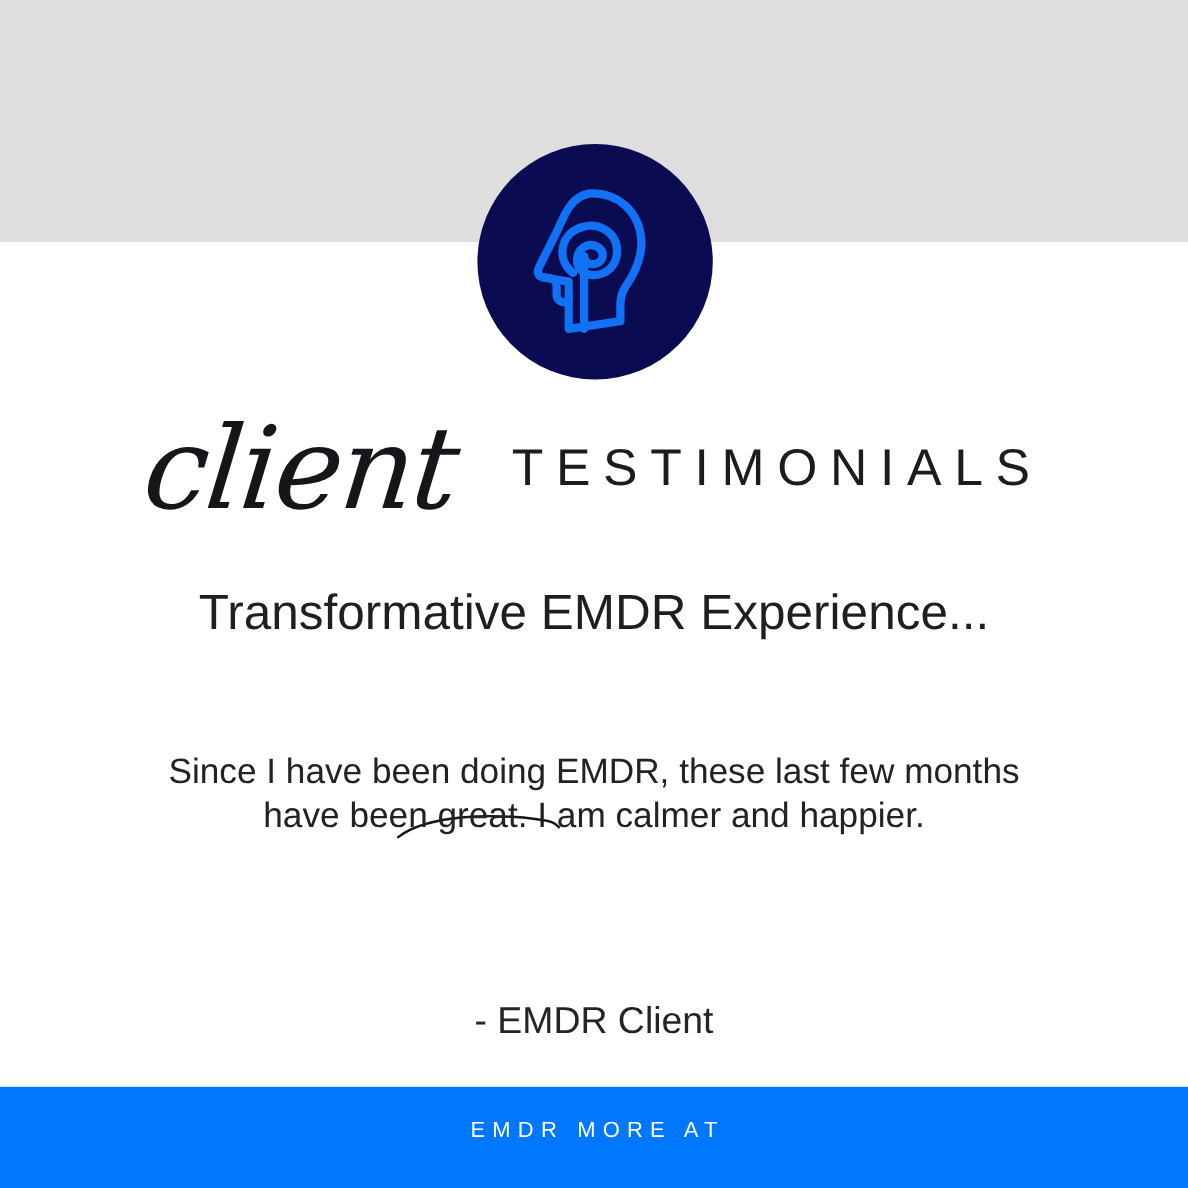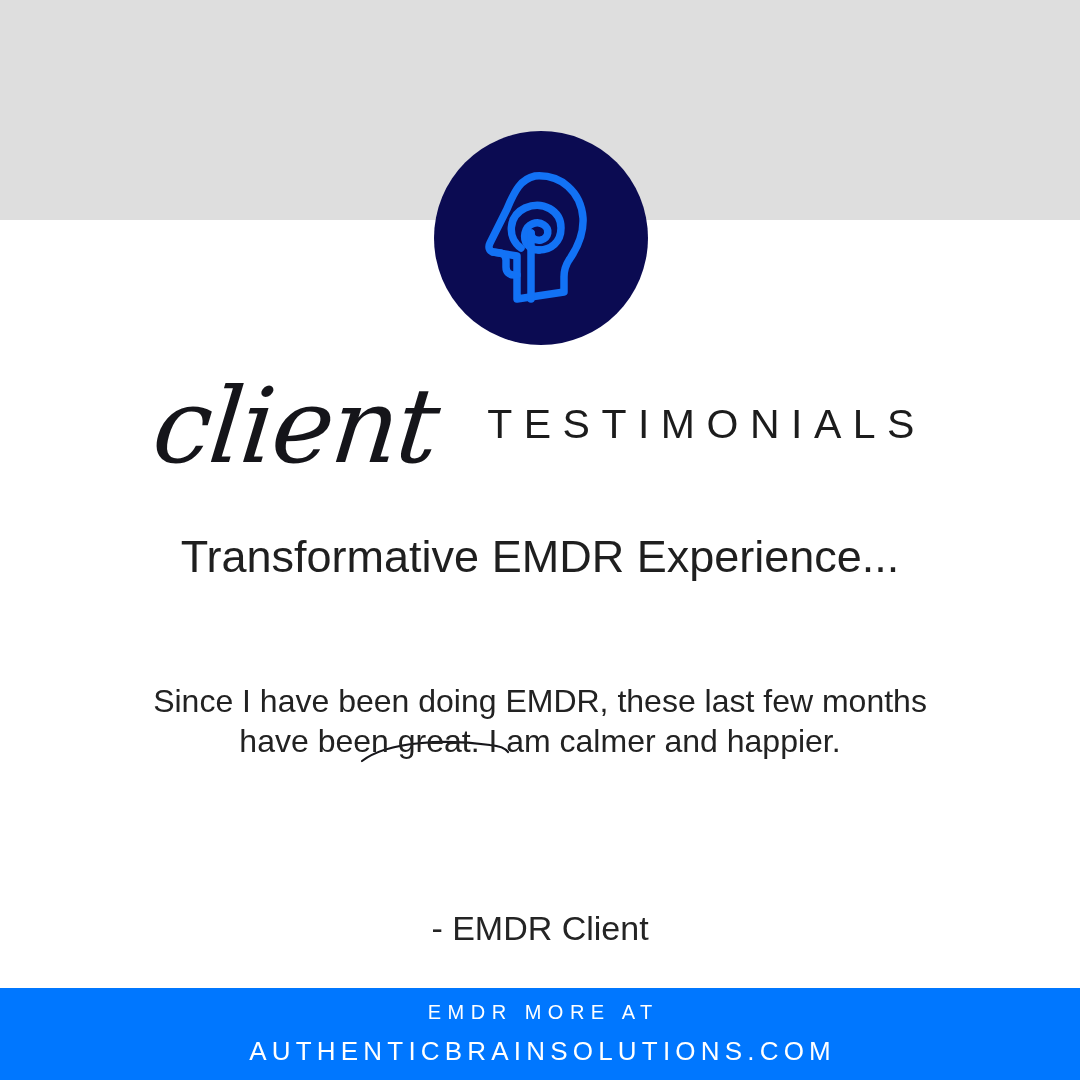--- a/index.html
+++ b/index.html
@@ -78,21 +78,21 @@
     position: absolute;
     left: 360px;
     top: 390px;
     width: 150px;
     height: 40px;
     pointer-events: none;
   }
   .testimonials-word {
     font-family: "Liberation Sans", sans-serif;
     font-weight: 400;
-    font-size: 41px;
+    font-size: 47px;
     letter-spacing: 11.5px;
     color: #1c1c1c;
     margin-left: 46px;
     position: relative;
     top: 4px;
   }
 
   
   .headline {
     position: absolute;
@@ -198,16 +198,15 @@
   </div>
 
   <div class="headline">Transformative EMDR Experience...</div>
 
   <div class="quote">Since I have been doing EMDR, these last few months have been great. I am calmer and happier.</div>
 
   <div class="attribution">- EMDR Client</div>
 
   <div class="footer-banner">
     <div class="footer-line1">EMDR MORE AT</div>
-    <div class="footer-line2">AUTHENTICBRAINSOLUTIONS.COM</div>
   </div>
 
 </div>
 
 </body></html>

